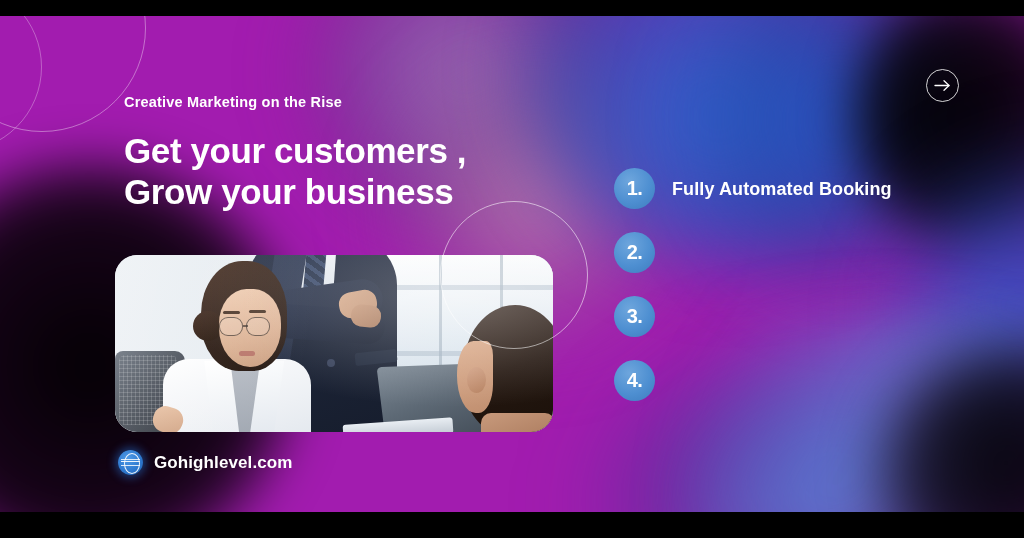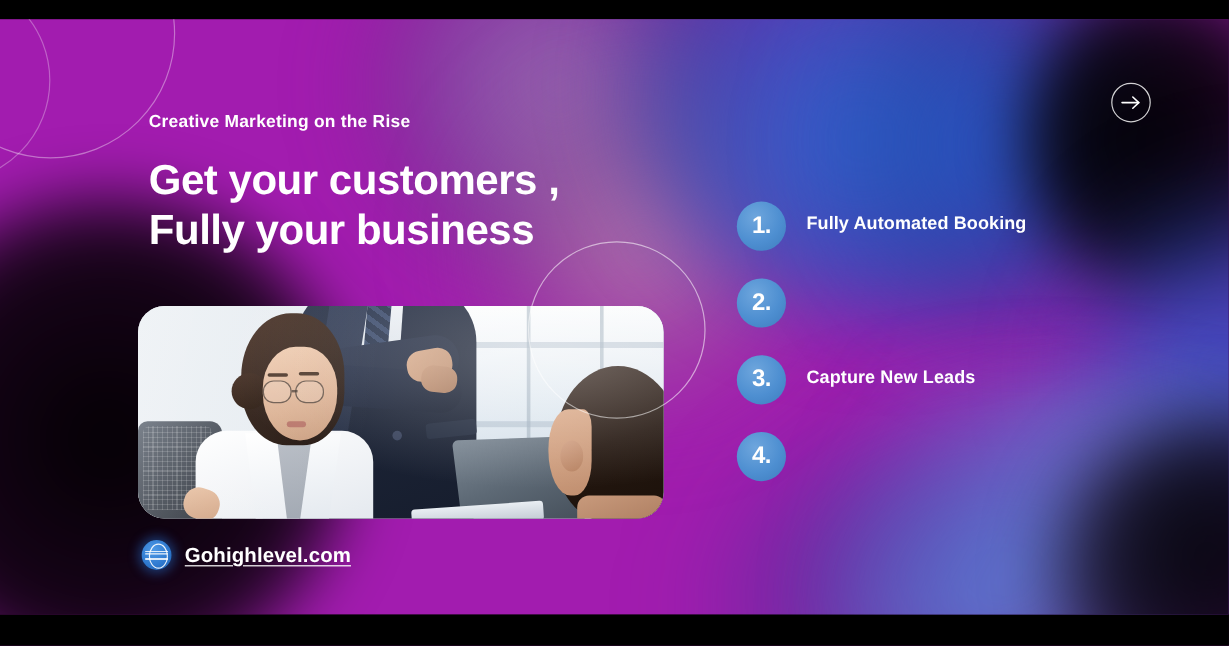--- a/index.html
+++ b/index.html
@@ -329,21 +329,21 @@
     content: ""; position: absolute; left: 3px; top: 11px;
     width: 19px; height: 0; border-top: 1.3px solid rgba(255,255,255,0.9);
   }
   #globe-bars {
     position: absolute; left: 3px; top: 6px; width: 19px; height: 13px;
     background:
       linear-gradient(to bottom, rgba(0,0,0,0) 0 3px, rgba(255,255,255,0.82) 3px 4.3px, rgba(0,0,0,0) 4.3px 9px, rgba(255,255,255,0.82) 9px 10.3px, rgba(0,0,0,0) 10.3px 13px);
   }
   #site-link {
     font-size: 17px; font-weight: bold; color: #ffffff;
-    text-decoration: underline; text-underline-offset: 3px;
+    text-underline-offset: 3px;
     letter-spacing: 0.1px;
   }
 
   
   #feature-list {
     position: absolute; left: 614px; top: 152px; width: 360px; z-index: 8;
   }
   .feature-item {
     display: flex; align-items: flex-start; gap: 17px; margin-bottom: 23px;
   }
@@ -351,21 +351,21 @@
   .badge {
     flex: none;
     width: 41px; height: 41px; border-radius: 50%;
     background: radial-gradient(circle at 38% 32%, #6ea6dd 0%, #4e8fd1 55%, #3d7cbe 100%);
     color: #ffffff;
     font-size: 20px; font-weight: bold;
     display: flex; align-items: center; justify-content: center;
     letter-spacing: -0.5px;
   }
   .feature-text {
-    color: #ffffff; font-size: 15px; font-weight: bold;
+    color: #ffffff; font-size: 18px; font-weight: bold;
     line-height: 1.34; padding-top: 9px; white-space: pre-line;
     letter-spacing: 0.1px;
   }
   .feature-item.wrap .feature-text { padding-top: 3px; }
 
   
   #arrow-button {
     position: absolute; right: 65px; top: 53px;
     width: 33px; height: 33px; border-radius: 50%;
     border: 1.3px solid rgba(255,255,255,0.82);
@@ -395,21 +395,21 @@
   <div id="glow-streak"></div>
   <div id="blob-black-bottomright"></div>
   <div class="blob" id="blob-black-left"></div>
 
   <div class="ring" id="ring-topleft"></div>
   <div class="ring" id="ring-topleft-small"></div>
 
   <div id="left-col">
     <div id="eyebrow">Creative Marketing on the Rise</div>
     <h1 id="headline">Get your customers ,
-Fully your business</h1>
+Grow your business</h1>
   </div>
 
   <div id="photo-card">
     <div id="photo-scene">
       <div class="ph-bg"></div>
       <div class="ph-window"></div>
       <div class="ph-mullion" style="left:74%;"></div>
       <div class="ph-mullion" style="left:88%;"></div>
       <div class="ph-slab" style="top:30px;"></div>
       <div class="ph-slab" style="top:96px;"></div>
@@ -470,21 +470,20 @@
       <div class="badge">1.</div>
       <div class="feature-text">Fully Automated Booking</div>
     </div>
 
     <div class="feature-item">
       <div class="badge">2.</div>
     </div>
 
     <div class="feature-item">
       <div class="badge">3.</div>
-      <div class="feature-text">Capture New Leads</div>
     </div>
 
     <div class="feature-item wrap">
       <div class="badge">4.</div>
     </div>
 
   </div>
 
   <div id="arrow-button">
     <svg width="17" height="13" viewBox="0 0 17 13">

